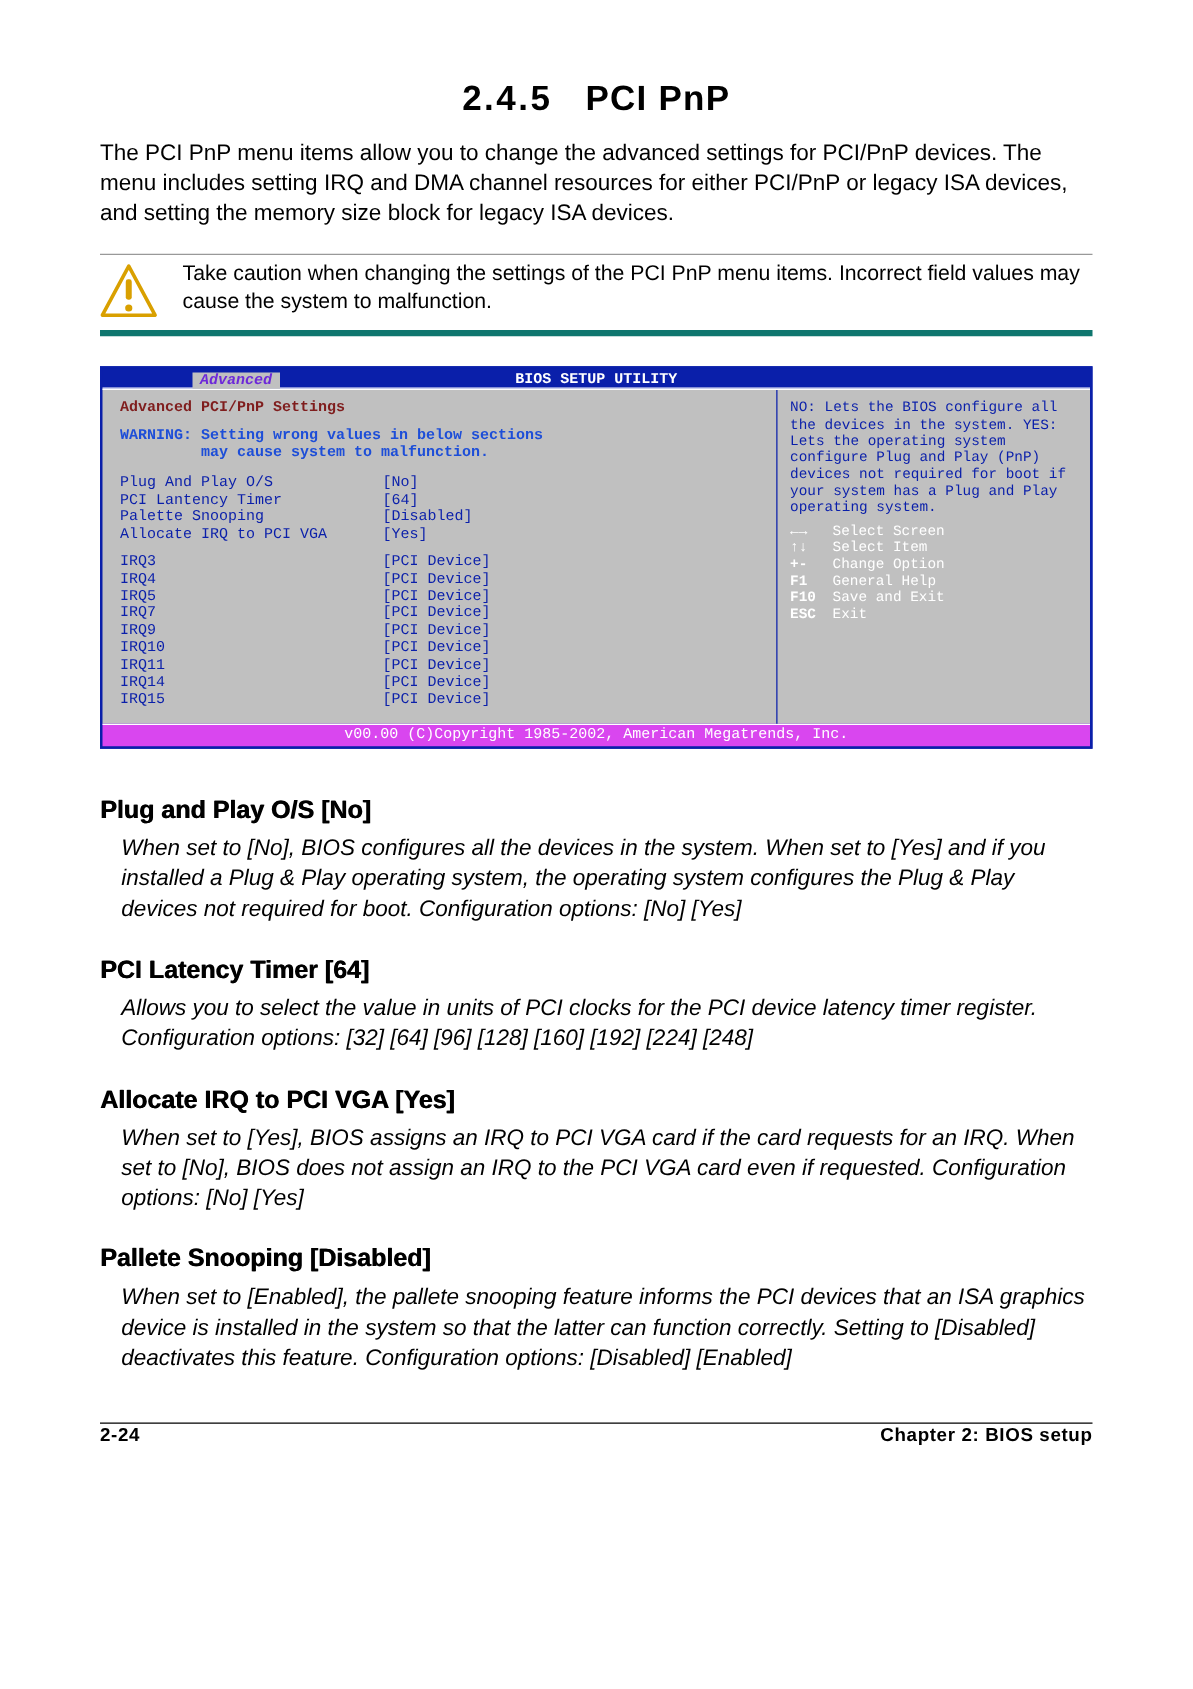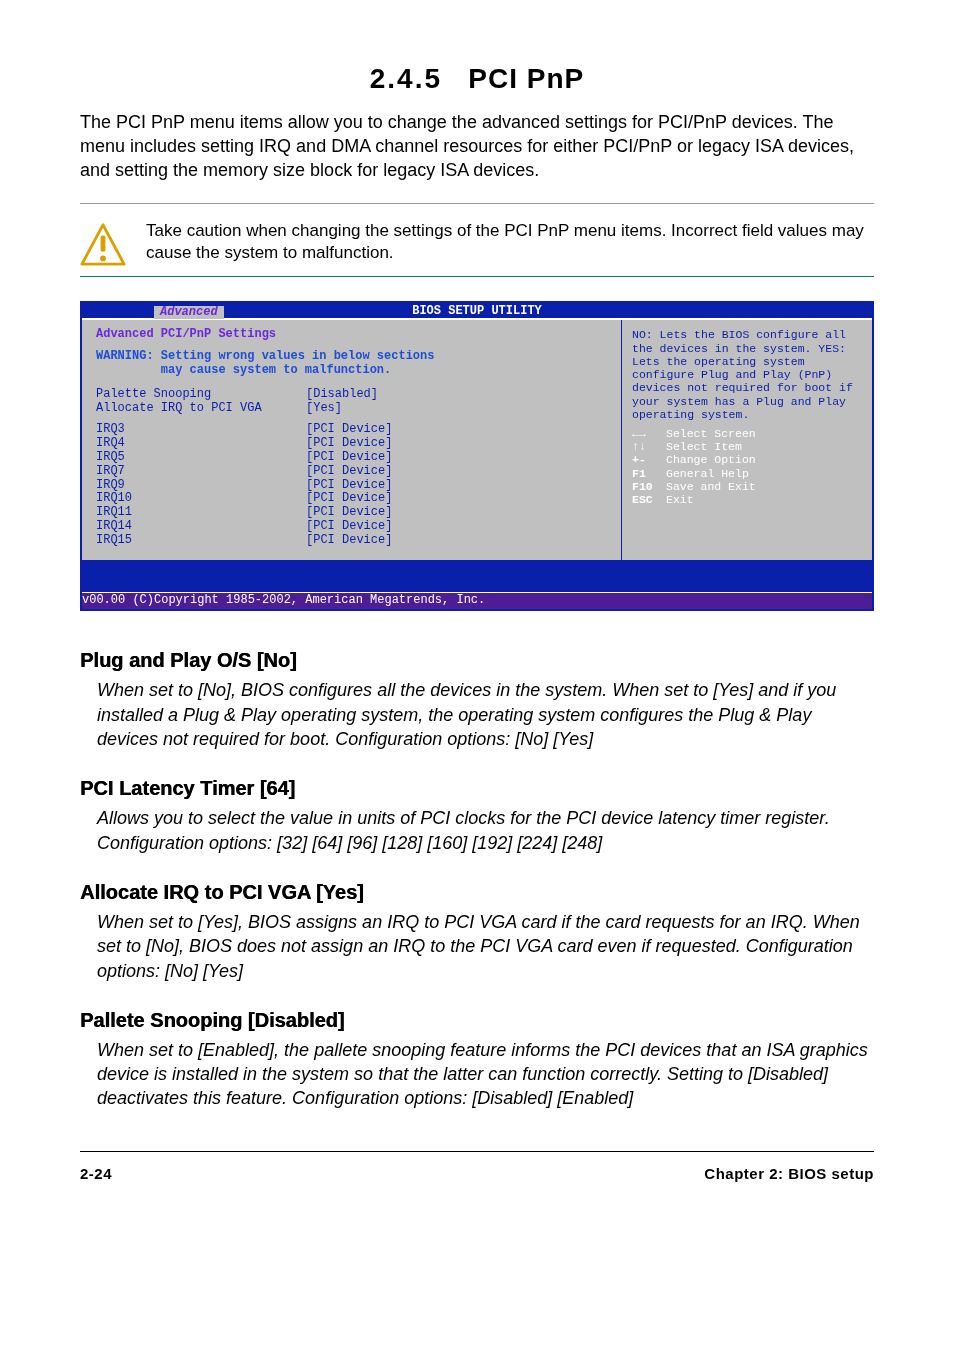--- a/index.html
+++ b/index.html
@@ -18,22 +18,22 @@
     margin: 0 0 12px 0;
     letter-spacing: 1px;
     text-align: center;
   }
   h2.section-number .num { letter-spacing: 2px; }
   p.intro { margin: 0 0 20px 0; }
   .caution-row {
     display: flex;
     align-items: flex-start;
     border-top: 1px solid #999;
-    border-bottom: 1px solid #0f766e;
-    padding: 16px 0 8px 0;
+    border-bottom: 5px solid #0f766e;
+    padding: 4px 0 8px 0;
     margin-bottom: 24px;
     gap: 20px;
   }
   .caution-icon {
     width: 46px;
     height: 46px;
     flex-shrink: 0;
     margin-top: 2px;
   }
   .caution-text { font-size: 17px; line-height: 1.3; }
@@ -76,54 +76,53 @@
   .bios-left {
     flex: 1;
     padding: 8px 10px 12px 14px;
     border-right: 1px solid #0a1faa;
   }
   .bios-right {
     width: 230px;
     padding: 8px 10px 12px 10px;
     font-size: 11.5px;
   }
-  .bios-left .hdr { font-weight: bold; color: #6d28d9; margin-bottom: 8px; }
+  .bios-left .hdr { font-weight: bold; color: #7f1d1d; margin-bottom: 8px; }
   .bios-left .warn { color: #1d4ed8; font-weight: bold; margin-bottom: 10px; white-space: pre; }
   .bios-row { display: flex; white-space: pre; }
   .bios-row .lbl { width: 210px; }
   .bios-row .val { }
   .bios-right .help { color: #0a1faa; margin-bottom: 6px; }
   .keyline { color: #fff; white-space: pre; }
   .keyline .k { color: #fff; font-weight: bold; display:inline-block; width:34px;}
   .bios-footer {
-    background: #4c1d95;
+    background: #d946ef;
     color: #fff;
-    text-align: left;
+    text-align: center;
     padding: 1px 0 2px 0;
     font-size: 12px;
     border-top: 1px solid #fff;
-    margin-top: 32px;
   }
 
   h3.sub {
     font-size: 20px;
     font-weight: bold;
     margin: 24px 0 4px 0;
     text-shadow: 0.5px 0 0 #000;
   }
   p.body { margin: 0 0 6px 17px; font-style: italic; }
 
   .page-footer {
     display: flex;
     justify-content: space-between;
     font-weight: bold;
     font-size: 15px;
     margin-top: 40px;
     border-top: 1px solid #000;
-    padding-top: 12px;
+    padding-top: 0;
     letter-spacing: 0.5px;
   }
 </style>
 </head>
 <body>
 
 <h2 class="section-number">
   <span class="num">2.4.5</span>&nbsp;&nbsp;
   <span>PCI PnP</span>
 </h2>
@@ -143,20 +142,22 @@
   <div class="bios-title-bar">
     <span>BIOS SETUP UTILITY</span>
     <span class="bios-tab">Advanced</span>
   </div>
   <div class="bios-body">
     <div class="bios-left">
       <div class="hdr">Advanced PCI/PnP Settings</div>
       <div class="warn"><span>WARNING: Setting wrong values in below sections</span>
 <span>         may cause system to malfunction.</span></div>
 
+      <div class="bios-row"><span class="lbl">Plug And Play O/S</span><span class="val">[No]</span></div>
+      <div class="bios-row"><span class="lbl">PCI Lantency Timer</span><span class="val">[64]</span></div>
       <div class="bios-row"><span class="lbl">Palette Snooping</span><span class="val">[Disabled]</span></div>
       <div class="bios-row"><span class="lbl">Allocate IRQ to PCI VGA</span><span class="val">[Yes]</span></div>
       <div style="height:8px"></div>
       <div class="bios-row"><span class="lbl">IRQ3</span><span class="val">[PCI Device]</span></div>
       <div class="bios-row"><span class="lbl">IRQ4</span><span class="val">[PCI Device]</span></div>
       <div class="bios-row"><span class="lbl">IRQ5</span><span class="val">[PCI Device]</span></div>
       <div class="bios-row"><span class="lbl">IRQ7</span><span class="val">[PCI Device]</span></div>
       <div class="bios-row"><span class="lbl">IRQ9</span><span class="val">[PCI Device]</span></div>
       <div class="bios-row"><span class="lbl">IRQ10</span><span class="val">[PCI Device]</span></div>
       <div class="bios-row"><span class="lbl">IRQ11</span><span class="val">[PCI Device]</span></div>

